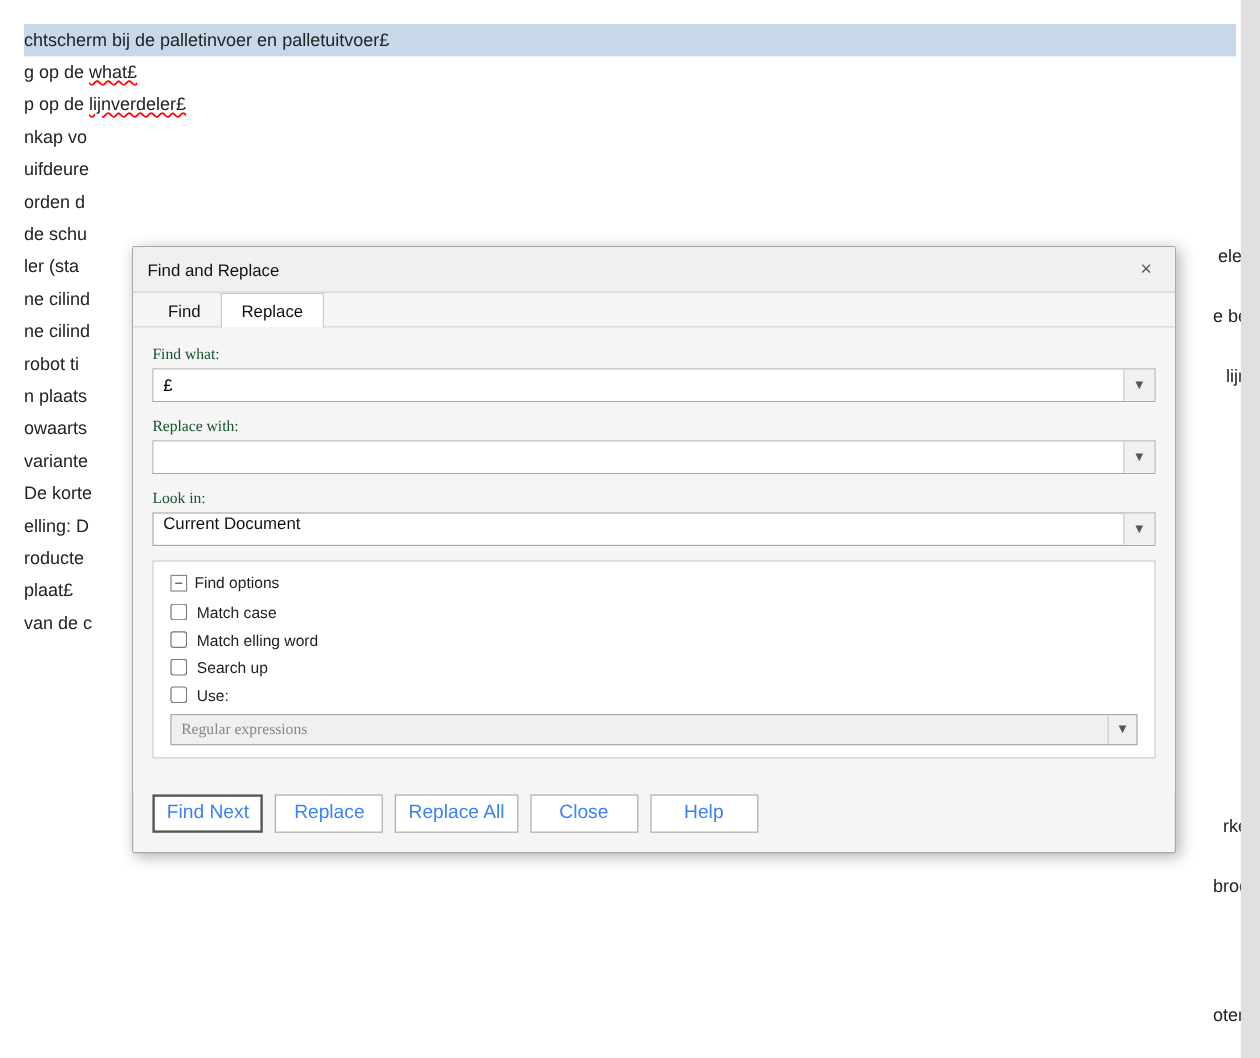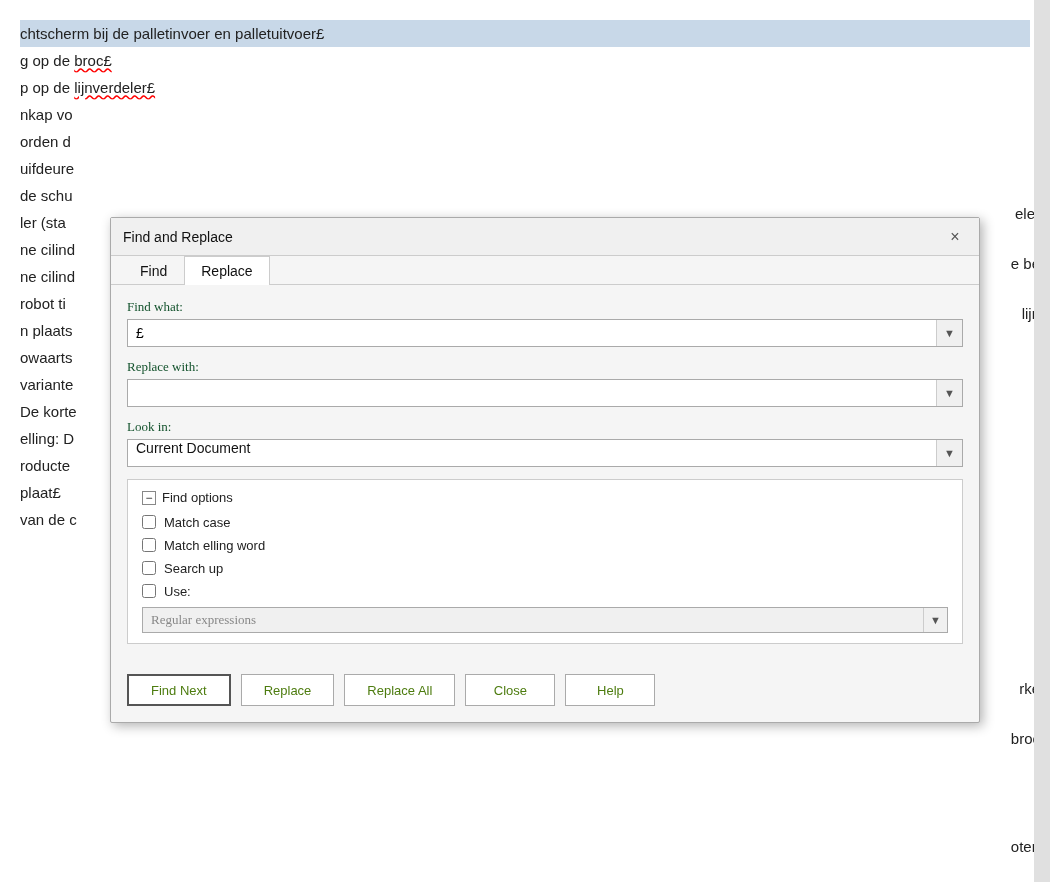--- a/index.html
+++ b/index.html
@@ -47,21 +47,21 @@
     .right-text {
       position: absolute;
       right: 10px;
       font-size: 15px;
       color: #222;
     }
 
     
     .dialog {
       position: absolute;
-      top: 217px;
+      top: 205px;
       left: 110px;
       width: 870px;
       background: #f5f5f5;
       border: 1px solid #aaa;
       box-shadow: 3px 3px 12px rgba(0,0,0,0.3);
       pointer-events: all;
       border-radius: 2px;
     }
 
     .dialog-titlebar {
@@ -285,26 +285,26 @@
     
     .dialog-buttons {
       display: flex;
       gap: 10px;
       padding: 0 16px 16px 16px;
       align-items: center;
     }
 
     .action-btn {
       height: 32px;
-      padding: 0 22px;
+      padding: 0 10px;
       border: 1px solid #aaa;
       background: white;
       cursor: pointer;
-      font-size: 13px;
-      color: #4d7c0f;
+      font-size: 16px;
+      color: #3b82f6;
       min-width: 90px;
     }
 
     .action-btn.primary {
       border: 2px solid #555;
       font-weight: 500;
     }
 
     
     .scrollbar-right {
@@ -314,25 +314,25 @@
       width: 16px;
       height: 100%;
       background: #e0e0e0;
     }
   </style>
 </head>
 <body>
 
 <div class="doc-background">
   <span class="doc-line highlighted">chtscherm bij de palletinvoer en palletuitvoer£</span>
-  <span class="doc-line">g op de <span class="underline-red">broc£</span></span>
+  <span class="doc-line">g op de <span class="underline-red">what£</span></span>
   <span class="doc-line">p op de <span class="underline-red">lijnverdeler£</span></span>
   <span class="doc-line">nkap vo</span>
+  <span class="doc-line">uifdeure</span>
   <span class="doc-line">orden d</span>
-  <span class="doc-line">uifdeure</span>
   <span class="doc-line">de schu</span>
   <span class="doc-line">ler (sta</span>
   <span class="doc-line">ne cilind</span>
   <span class="doc-line">ne cilind</span>
   <span class="doc-line">robot ti</span>
   <span class="doc-line">n plaats</span>
   <span class="doc-line">owaarts</span>
   <span class="doc-line">variante</span>
   <span class="doc-line">De korte</span>
   <span class="doc-line">elling: D</span>

